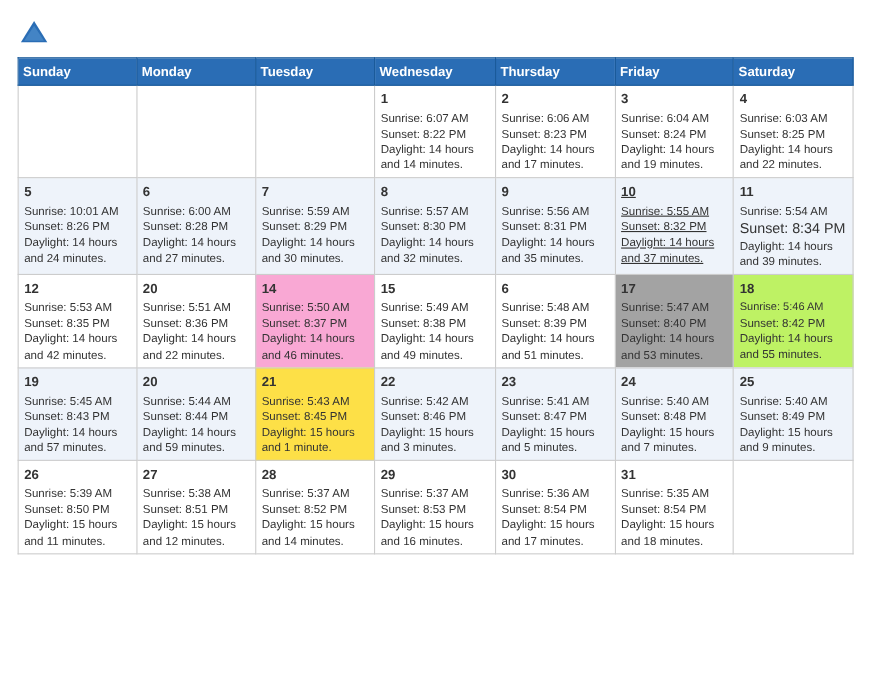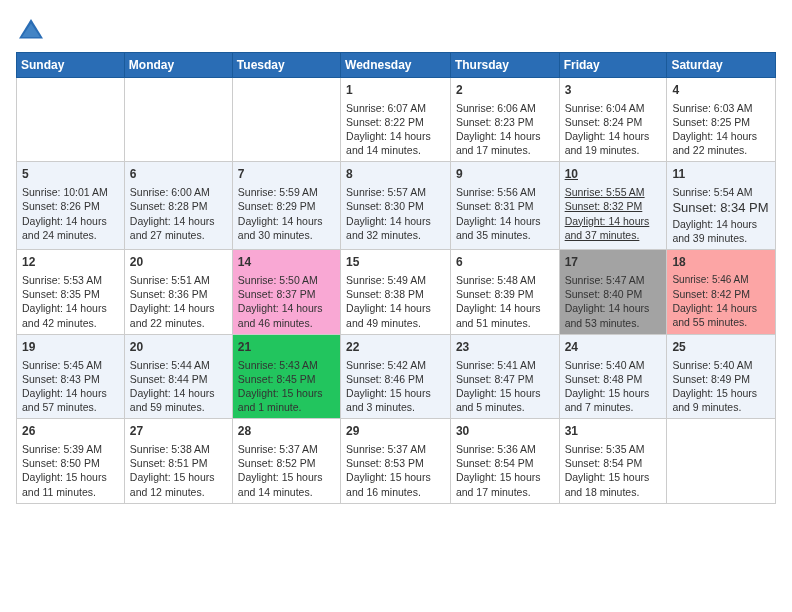--- a/index.html
+++ b/index.html
@@ -227,41 +227,41 @@
           <div style="font-size: 10.5px; line-height: 1.35;">Sunrise: 5:48 AM</div>
           <div style="font-size: 10.5px; line-height: 1.35;">Sunset: 8:39 PM</div>
           <div style="font-size: 10.5px; line-height: 1.35;">Daylight: 14 hours and 51 minutes.</div>
         </td>
         <td style="background-color: #a3a3a3;">
           <span class="day-num">17</span>
           <div style="font-size: 10.5px; line-height: 1.35;">Sunrise: 5:47 AM</div>
           <div style="font-size: 10.5px; line-height: 1.35;">Sunset: 8:40 PM</div>
           <div style="font-size: 10.5px; line-height: 1.35;">Daylight: 14 hours and 53 minutes.</div>
         </td>
-        <td style="background-color: #fca5a5;">
+        <td style="background-color: #bef264;">
           <span class="day-num">18</span>
           <div style="font-size: 10px; line-height: 1.35;">Sunrise: 5:46 AM</div>
           <div style="font-size: 10.5px; line-height: 1.35;">Sunset: 8:42 PM</div>
           <div style="font-size: 10.5px; line-height: 1.35;">Daylight: 14 hours and 55 minutes.</div>
         </td>
       </tr>
       <tr>
         <td style="background-color: rgb(238, 243, 250);">
           <span class="day-num">19</span>
           <div style="font-size: 10.5px; line-height: 1.35;">Sunrise: 5:45 AM</div>
           <div style="font-size: 10.5px; line-height: 1.35;">Sunset: 8:43 PM</div>
           <div style="font-size: 10.5px; line-height: 1.35;">Daylight: 14 hours and 57 minutes.</div>
         </td>
         <td style="background-color: rgb(238, 243, 250);">
           <span class="day-num">20</span>
           <div style="font-size: 10.5px; line-height: 1.35;">Sunrise: 5:44 AM</div>
           <div style="font-size: 10.5px; line-height: 1.35;">Sunset: 8:44 PM</div>
           <div style="font-size: 10.5px; line-height: 1.35;">Daylight: 14 hours and 59 minutes.</div>
         </td>
-        <td style="background-color: #22c55e; margin-left: 21px;">
+        <td style="background-color: #fde047; margin-left: 21px;">
           <span class="day-num">21</span>
           <div style="font-size: 10.5px; line-height: 1.35;">Sunrise: 5:43 AM</div>
           <div style="font-size: 10.5px; line-height: 1.35;">Sunset: 8:45 PM</div>
           <div style="font-size: 10.5px; line-height: 1.35;">Daylight: 15 hours and 1 minute.</div>
         </td>
         <td style="background-color: rgb(238, 243, 250);">
           <span class="day-num">22</span>
           <div style="font-size: 10.5px; line-height: 1.35;">Sunrise: 5:42 AM</div>
           <div style="font-size: 10.5px; line-height: 1.35;">Sunset: 8:46 PM</div>
           <div style="font-size: 10.5px; line-height: 1.35;">Daylight: 15 hours and 3 minutes.</div>

